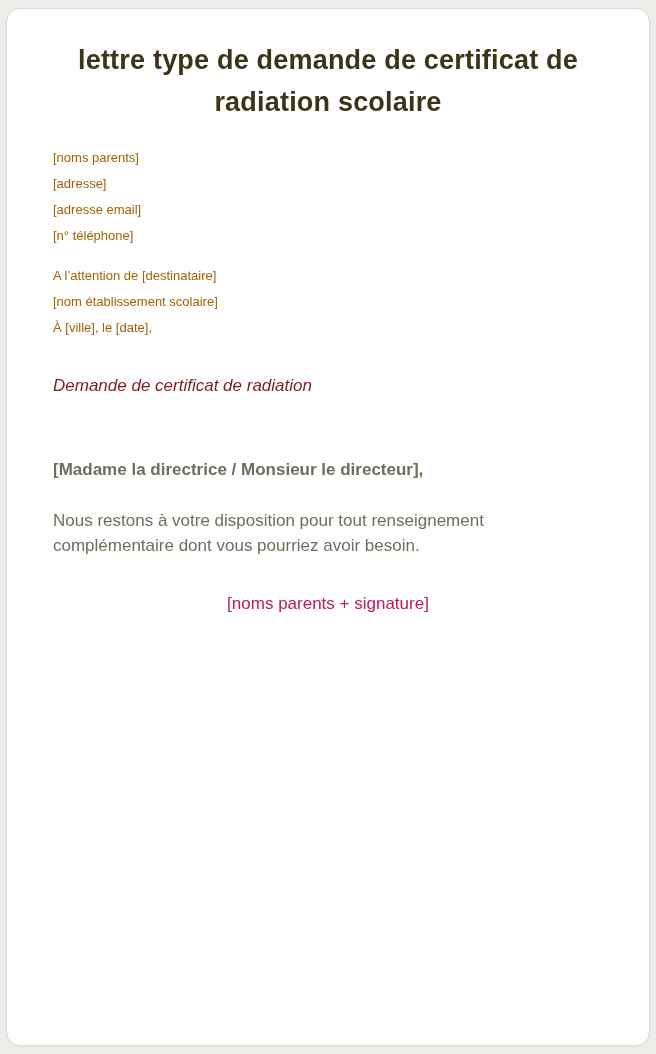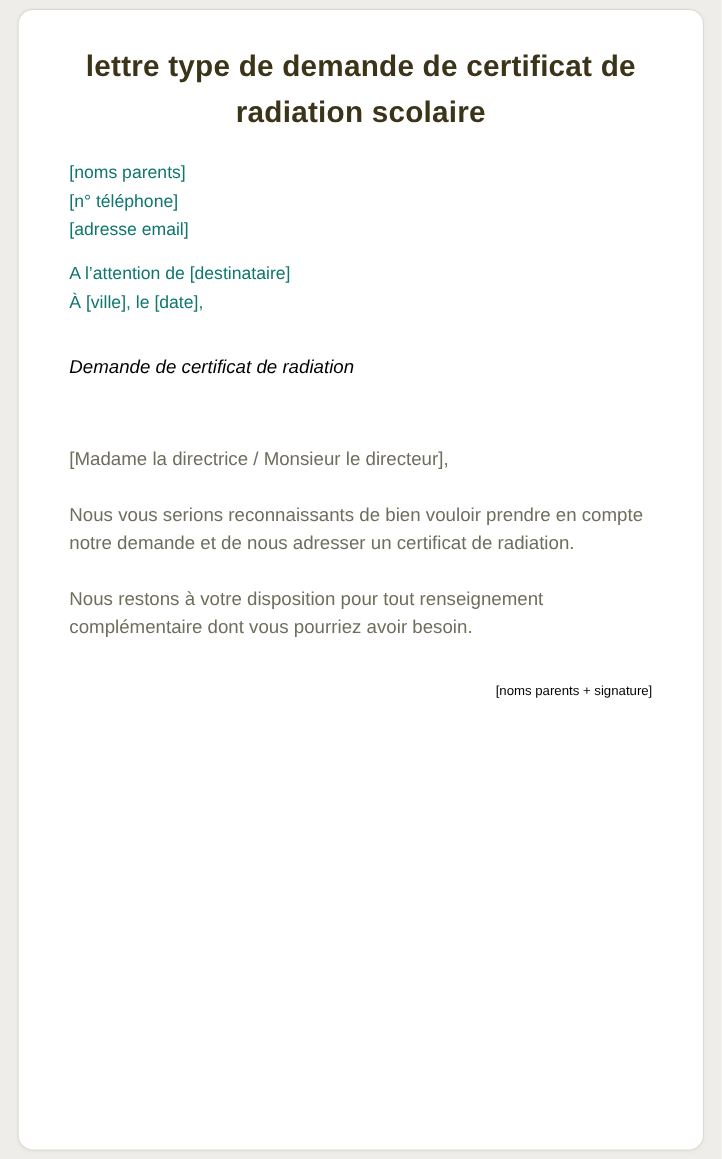--- a/index.html
+++ b/index.html
@@ -9,21 +9,21 @@
     height: 1054px;
     overflow: hidden;
   }
 
   body {
     background: #efede9;
     font-family: "Liberation Sans", "DejaVu Sans", sans-serif;
   }
 
   .card {
-    margin: 8px 16px;
+    margin: 8px 6px;
     height: 1038px;
     background: #ffffff;
     border: 1px solid #dcdad3;
     border-radius: 14px;
     padding: 30px 46px 18px;
     box-shadow: 0 1px 3px rgba(0,0,0,0.04);
     overflow: hidden;
   }
 
   .letter-title {
@@ -32,82 +32,84 @@
     text-align: center;
     font-size: 27px;
     font-weight: 700;
     line-height: 42px;
     color: #3b3418;
     letter-spacing: 0.2px;
   }
 
   .sender-block,
   .recipient-block {
-    font-size: 16px;
+    font-size: 13px;
     line-height: 26px;
-    color: #0f766e;
+    color: #a16207;
   }
 
   .recipient-block {
     margin-top: 14px;
     text-align: left;
   }
 
   .subject-line {
     margin-top: 32px;
     font-style: italic;
     font-size: 17px;
     line-height: 26px;
-    color: #000000;
+    color: #7f1d1d;
   }
 
   .body-paragraph {
     font-size: 17px;
     line-height: 25.5px;
     color: #6f6d5c;
     margin-top: 25px;
   }
 
   .salutation {
     margin-top: 58px;
+    font-weight: bold;
   }
 
   .signature-line {
     margin-top: 32px;
-    text-align: right;
-    font-size: 12px;
+    text-align: center;
+    font-size: 17px;
     line-height: 26px;
-    color: #000000;
+    color: #be185d;
   }
 </style>
 </head>
 <body>
 
 <div class="card">
 
   <h1 class="letter-title">lettre type de demande de certificat de radiation scolaire</h1>
 
   <div class="sender-block">
     <div>[noms parents]</div>
+    <div>[adresse]</div>
+    <div>[adresse email]</div>
     <div>[n° téléphone]</div>
-    <div>[adresse email]</div>
   </div>
 
   <div class="recipient-block">
     <div>A l’attention de [destinataire]</div>
+    <div>[nom établissement scolaire]</div>
     <div>À [ville], le [date],</div>
   </div>
 
   <p class="subject-line">Demande de certificat de radiation</p>
 
   <p class="body-paragraph salutation">[Madame la directrice / Monsieur le directeur],</p>
 
 
 
 
-  <p class="body-paragraph">Nous vous serions reconnaissants de bien vouloir prendre en compte notre demande et de nous adresser un certificat de radiation.</p>
 
   <p class="body-paragraph">Nous restons à votre disposition pour tout renseignement complémentaire dont vous pourriez avoir besoin.</p>
 
 
   <p class="signature-line">[noms parents + signature]</p>
 
 </div>
 
 </body></html>

